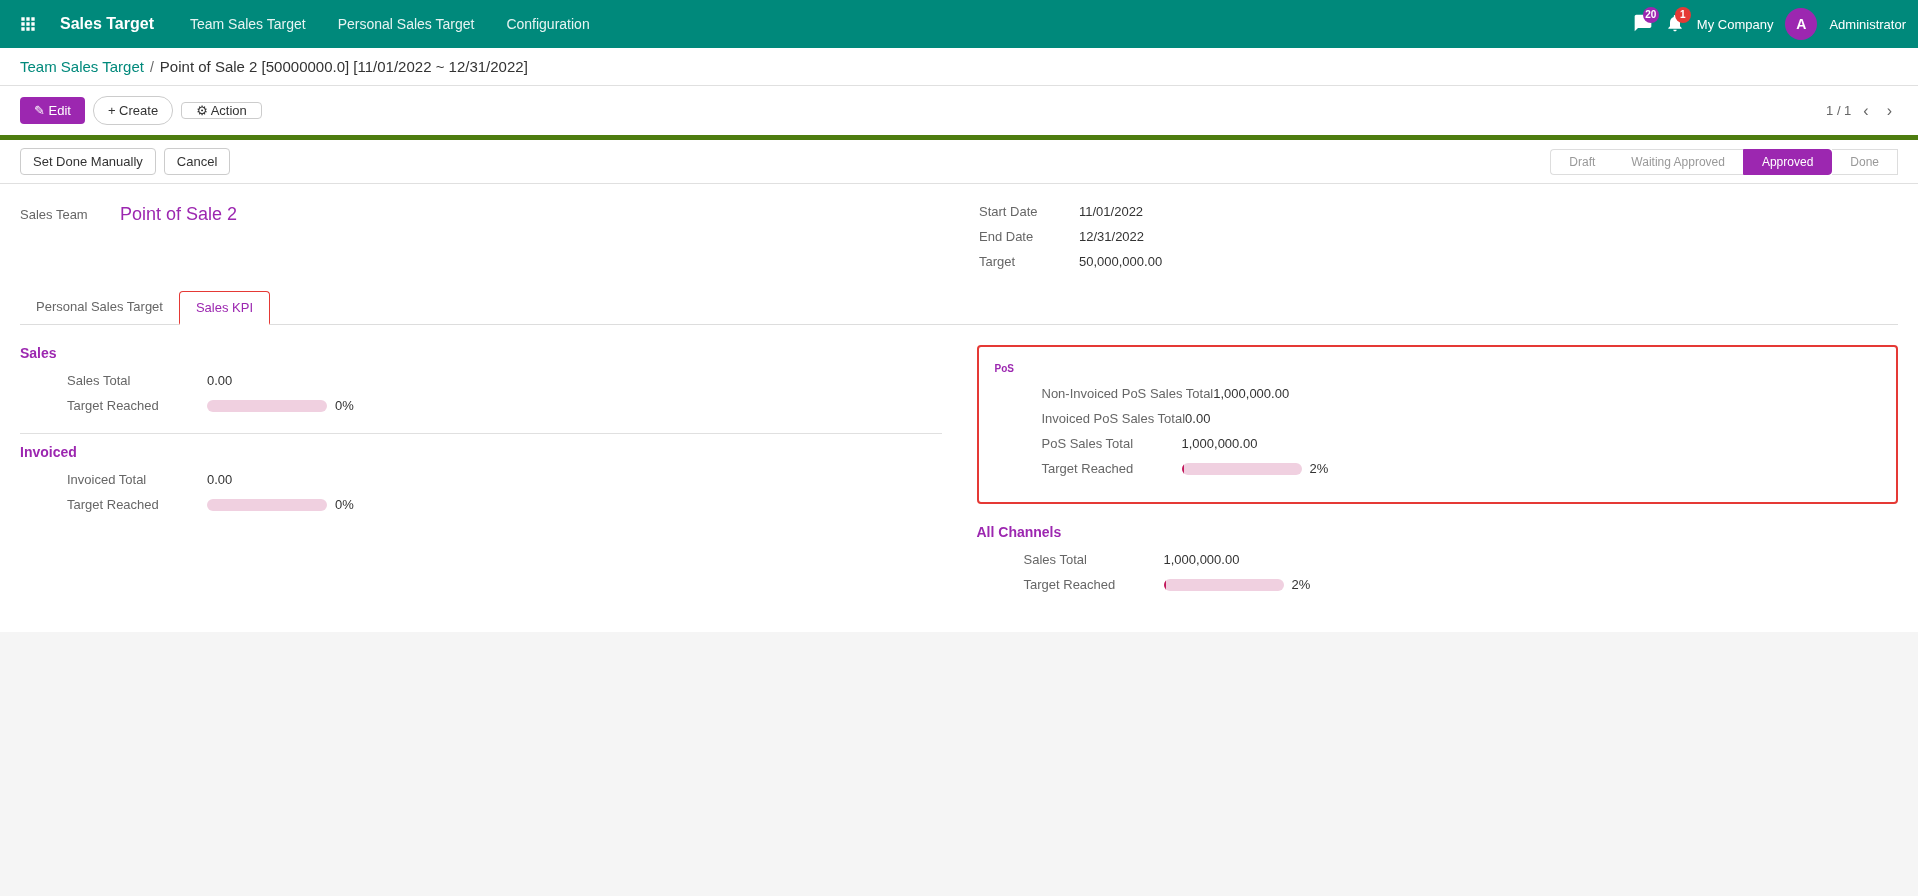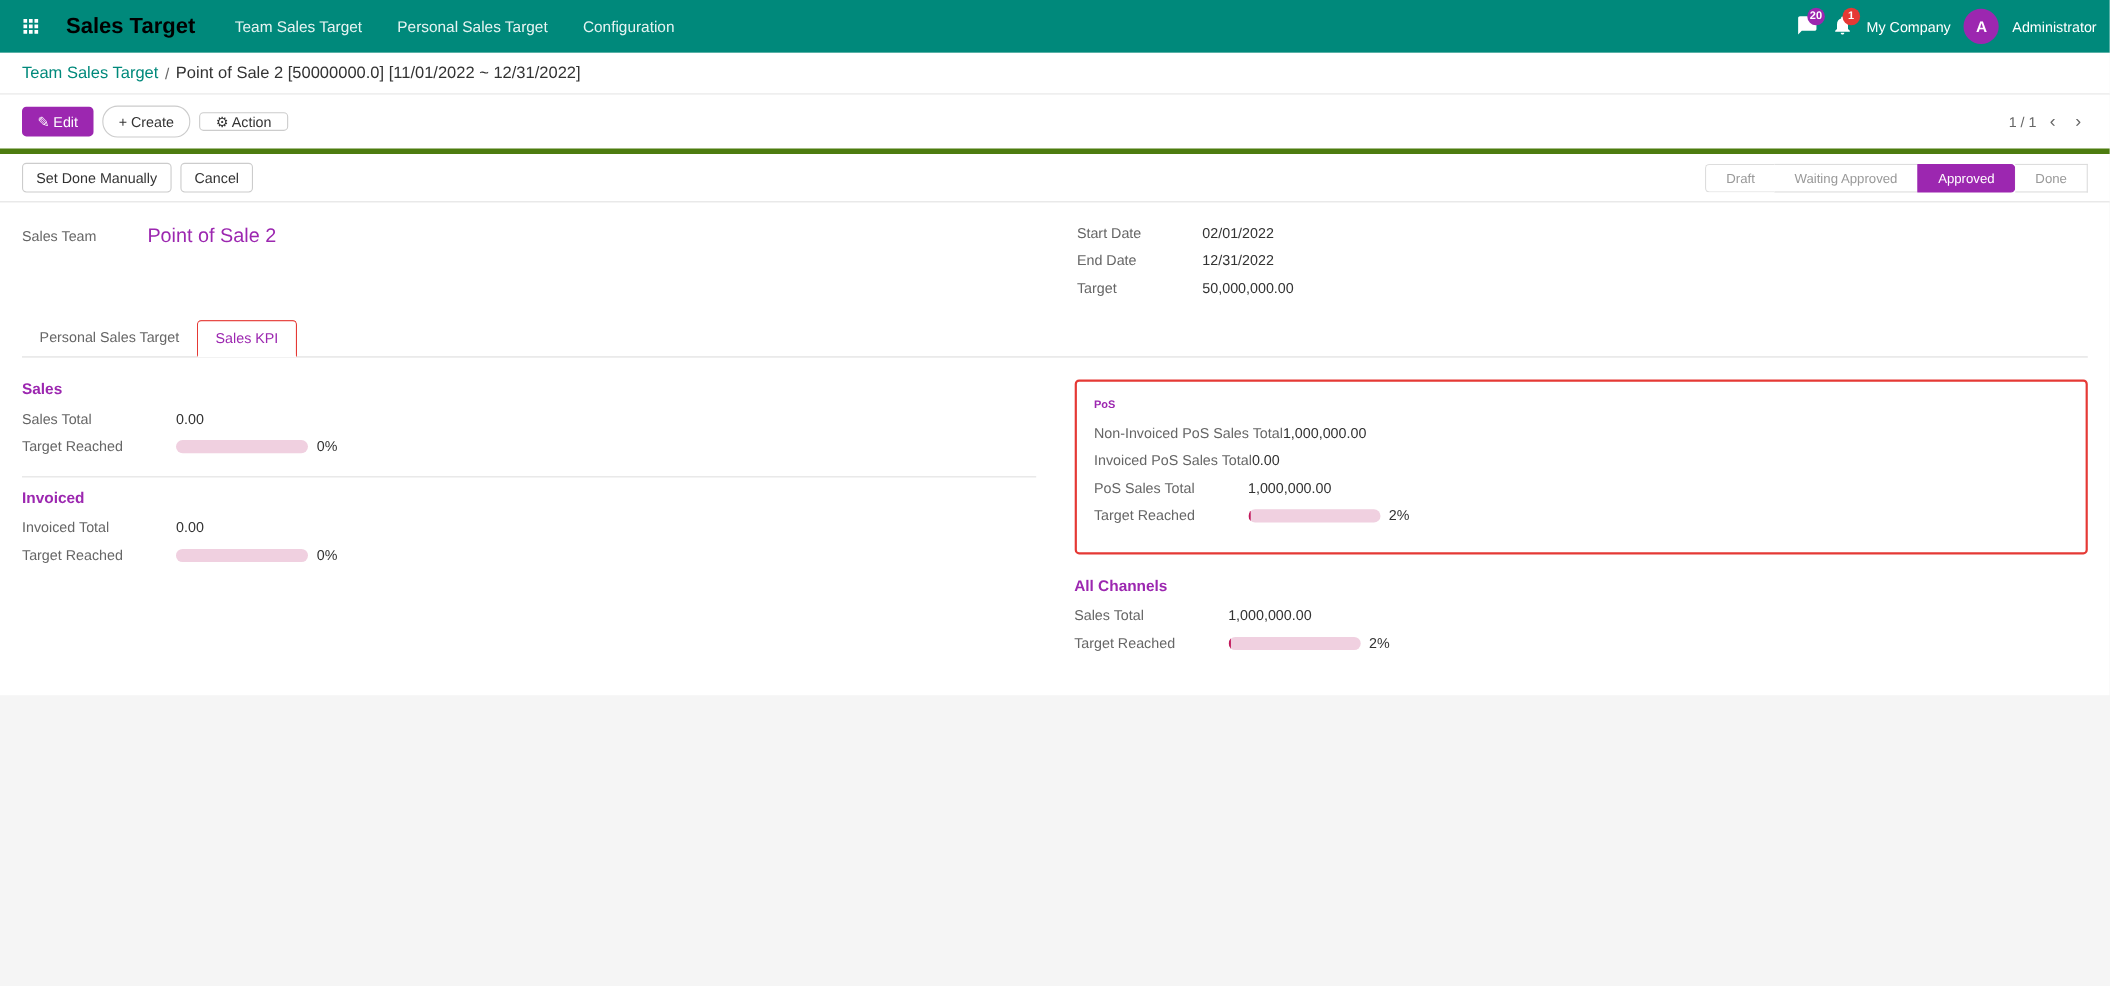--- a/index.html
+++ b/index.html
@@ -14,21 +14,21 @@
       padding: 0 12px;
       gap: 16px;
       color: white;
     }
     .nav-apps-icon {
       display: flex; align-items: center; justify-content: center;
       width: 32px; height: 32px; cursor: pointer;
     }
     .nav-apps-icon svg { width: 20px; height: 20px; fill: white; }
     .nav-title {
-      font-size: 20px; font-weight: 600; color: #000000; margin-right: 8px;
+      font-size: 16px; font-weight: 600; color: #ffffff; margin-right: 8px;
     }
     .nav-links { display: flex; gap: 8px; }
     .nav-link {
       padding: 4px 12px; color: white; opacity: 0.9; cursor: pointer;
       border-radius: 4px; font-size: 14px;
     }
     .nav-spacer { flex: 1; }
     .nav-right { display: flex; align-items: center; gap: 12px; }
     .nav-icon-badge { position: relative; cursor: pointer; }
     .badge {
@@ -129,21 +129,21 @@
       background: white;
       margin: 0;
       padding: 20px;
       overflow-y: auto;
     }
 
     
     .form-section { margin-bottom: 20px; }
     .form-row { display: flex; gap: 40px; margin-bottom: 12px; }
     .form-col { flex: 1; }
-    .form-field { display: flex; align-items: center; margin-bottom: 10px; gap: 14px; }
+    .form-field { display: flex; align-items: center; margin-bottom: 10px; }
     .form-label { color: #666; font-size: 13px; min-width: 100px; }
     .form-value { color: #9c27b0; font-size: 18px; cursor: pointer; }
     .form-value-plain { color: #333; font-size: 13px; }
 
     
     .tabs-container { 
       display: flex; 
       gap: 0; 
       border-bottom: 1px solid #ddd; 
       margin-bottom: 20px;
@@ -159,21 +159,21 @@
       border-radius: 4px 4px 0 0;
     }
 
     
     .kpi-grid { display: flex; gap: 35px; }
     .kpi-left { flex: 1; }
     .kpi-right { flex: 1; }
 
     .section-title { color: #9c27b0; font-size: 14px; font-weight: 600; margin-bottom: 12px; }
 
-    .kpi-field { display: flex; align-items: center; margin-bottom: 10px; }
+    .kpi-field { display: flex; align-items: center; margin-bottom: 10px; margin-left: 47px; }
     .kpi-label { color: #666; font-size: 13px; min-width: 140px; }
     .kpi-value { color: #333; font-size: 13px; }
 
     .progress-bar-container { display: flex; align-items: center; gap: 8px; }
     .progress-bar-bg {
       width: 120px; height: 12px; background: #f0d0e0; border-radius: 6px; overflow: hidden;
     }
     .progress-bar-fill {
       height: 100%; background: #c2185b; border-radius: 6px;
     }
@@ -268,21 +268,21 @@
     <div class="form-row">
       <div class="form-col">
         <div class="form-field">
           <span class="form-label">Sales Team</span>
           <span class="form-value">Point of Sale 2</span>
         </div>
       </div>
       <div class="form-col">
         <div class="form-field">
           <span class="form-label">Start Date</span>
-          <span class="form-value-plain">02/01/2022</span>
+          <span class="form-value-plain">11/01/2022</span>
         </div>
         <div class="form-field">
           <span class="form-label">End Date</span>
           <span class="form-value-plain">12/31/2022</span>
         </div>
         <div class="form-field">
           <span class="form-label">Target</span>
           <span class="form-value-plain">50,000,000.00</span>
         </div>
       </div>

